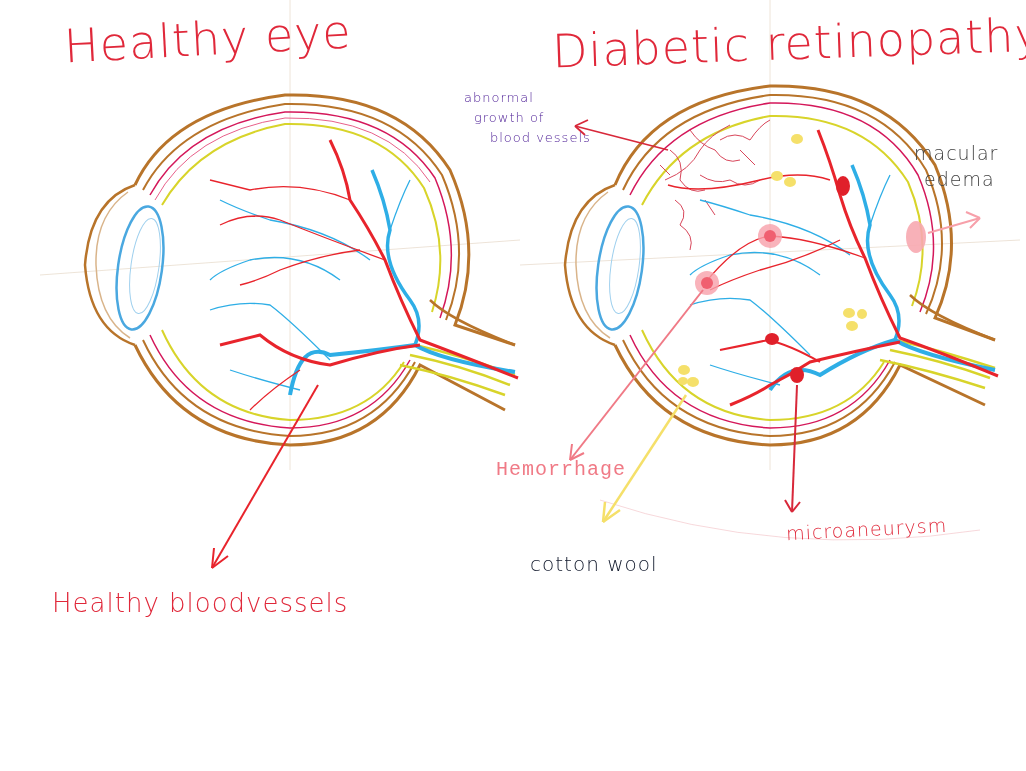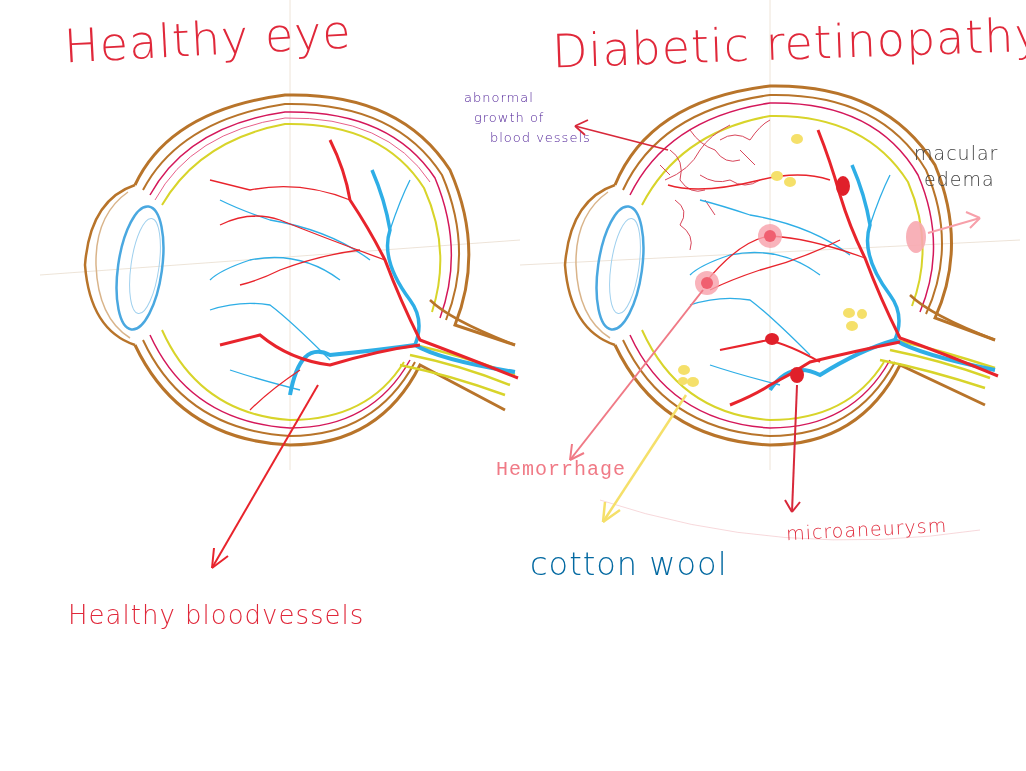--- a/index.html
+++ b/index.html
@@ -169,32 +169,32 @@
     <g stroke="#d8283a" stroke-width="2" fill="none">
       <line x1="797" y1="385" x2="792" y2="512"></line>
       <path d="M792,512 L785,500 M792,512 L800,502"></path>
     </g>
   </g>
 </svg>
 
 <div class="label title" style="left:64px;top:12px;transform:rotate(-3deg);">Healthy eye</div>
 <div class="label title" style="left:552px;top:16px;transform:rotate(-2deg);">Diabetic retinopathy</div>
 
-<div class="label note-red" style="left:68px;top:588px;font-size:26px;margin-top:12px;">Healthy bloodvessels</div>
+<div class="label note-red" style="left:52px;top:588px;font-size:26px;">Healthy bloodvessels</div>
 
 <div class="label" style="left:464px;top:88px;font-size:13px;color:#4c1d95;line-height:20px;">
   <div>abnormal</div>
   <div style="padding-left:10px;">growth of</div>
   <div style="padding-left:26px;">blood vessels</div>
 </div>
 
 <div class="label" style="left:914px;top:140px;font-size:19px;color:#404040;line-height:26px;">
   <div>macular</div>
   <div style="padding-left:10px;">edema</div>
 </div>
 
 <div class="label" style="left:496px;top:458px;font-size:20px;color:#f07a86;font-family:Liberation Mono, monospace;">Hemorrhage</div>
 
-<div class="label" style="left:530px;top:548px;font-size:32px;color:#0369a1;line-height:32px;">
+<div class="label" style="left:530px;top:548px;font-size:20px;color:#0f172a;line-height:32px;">
   <div>cotton wool</div>
 </div>
 
 <div class="label note-red" style="left:786px;top:518px;font-size:19px;transform:rotate(-3deg);">microaneurysm</div>
 
 </body></html>

